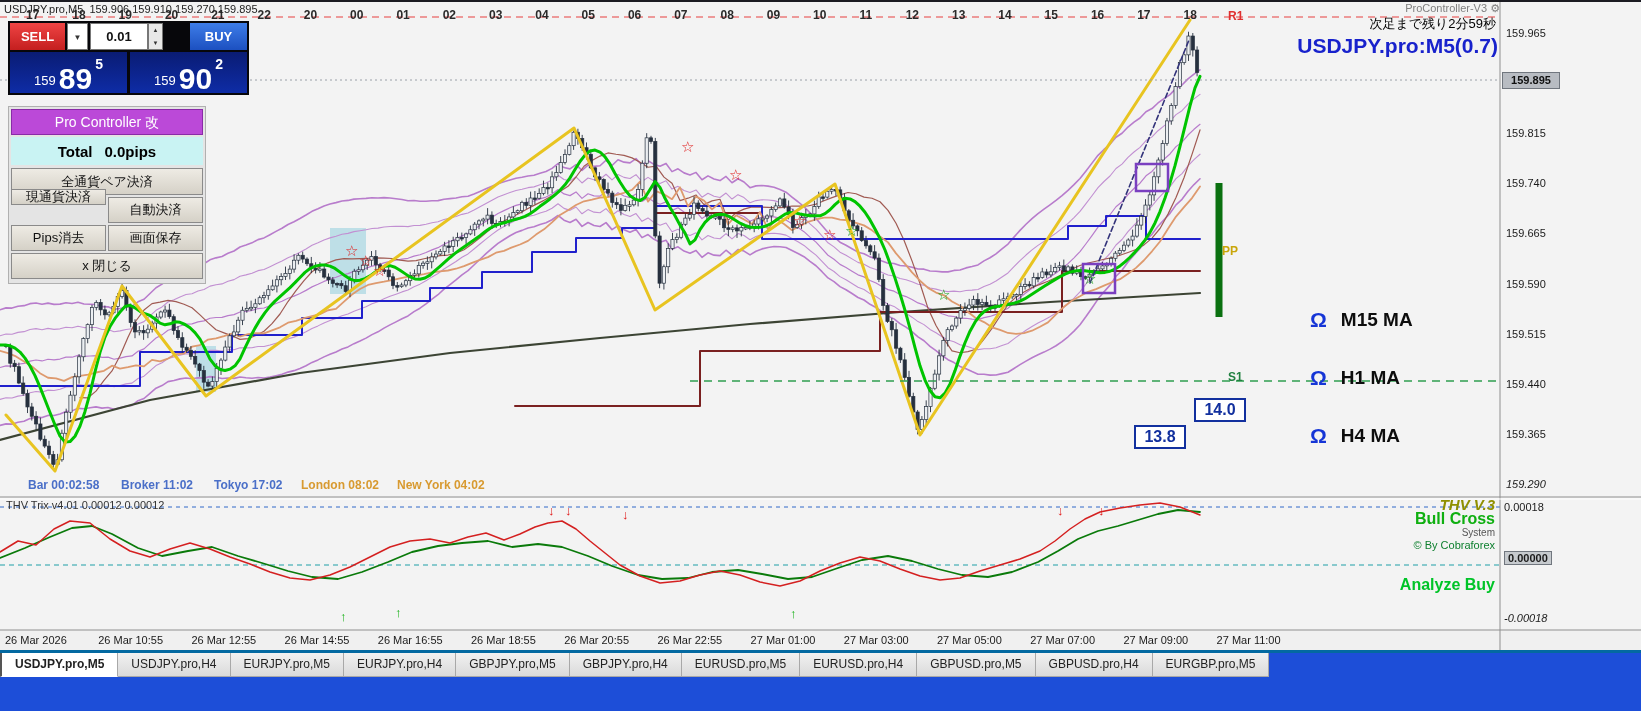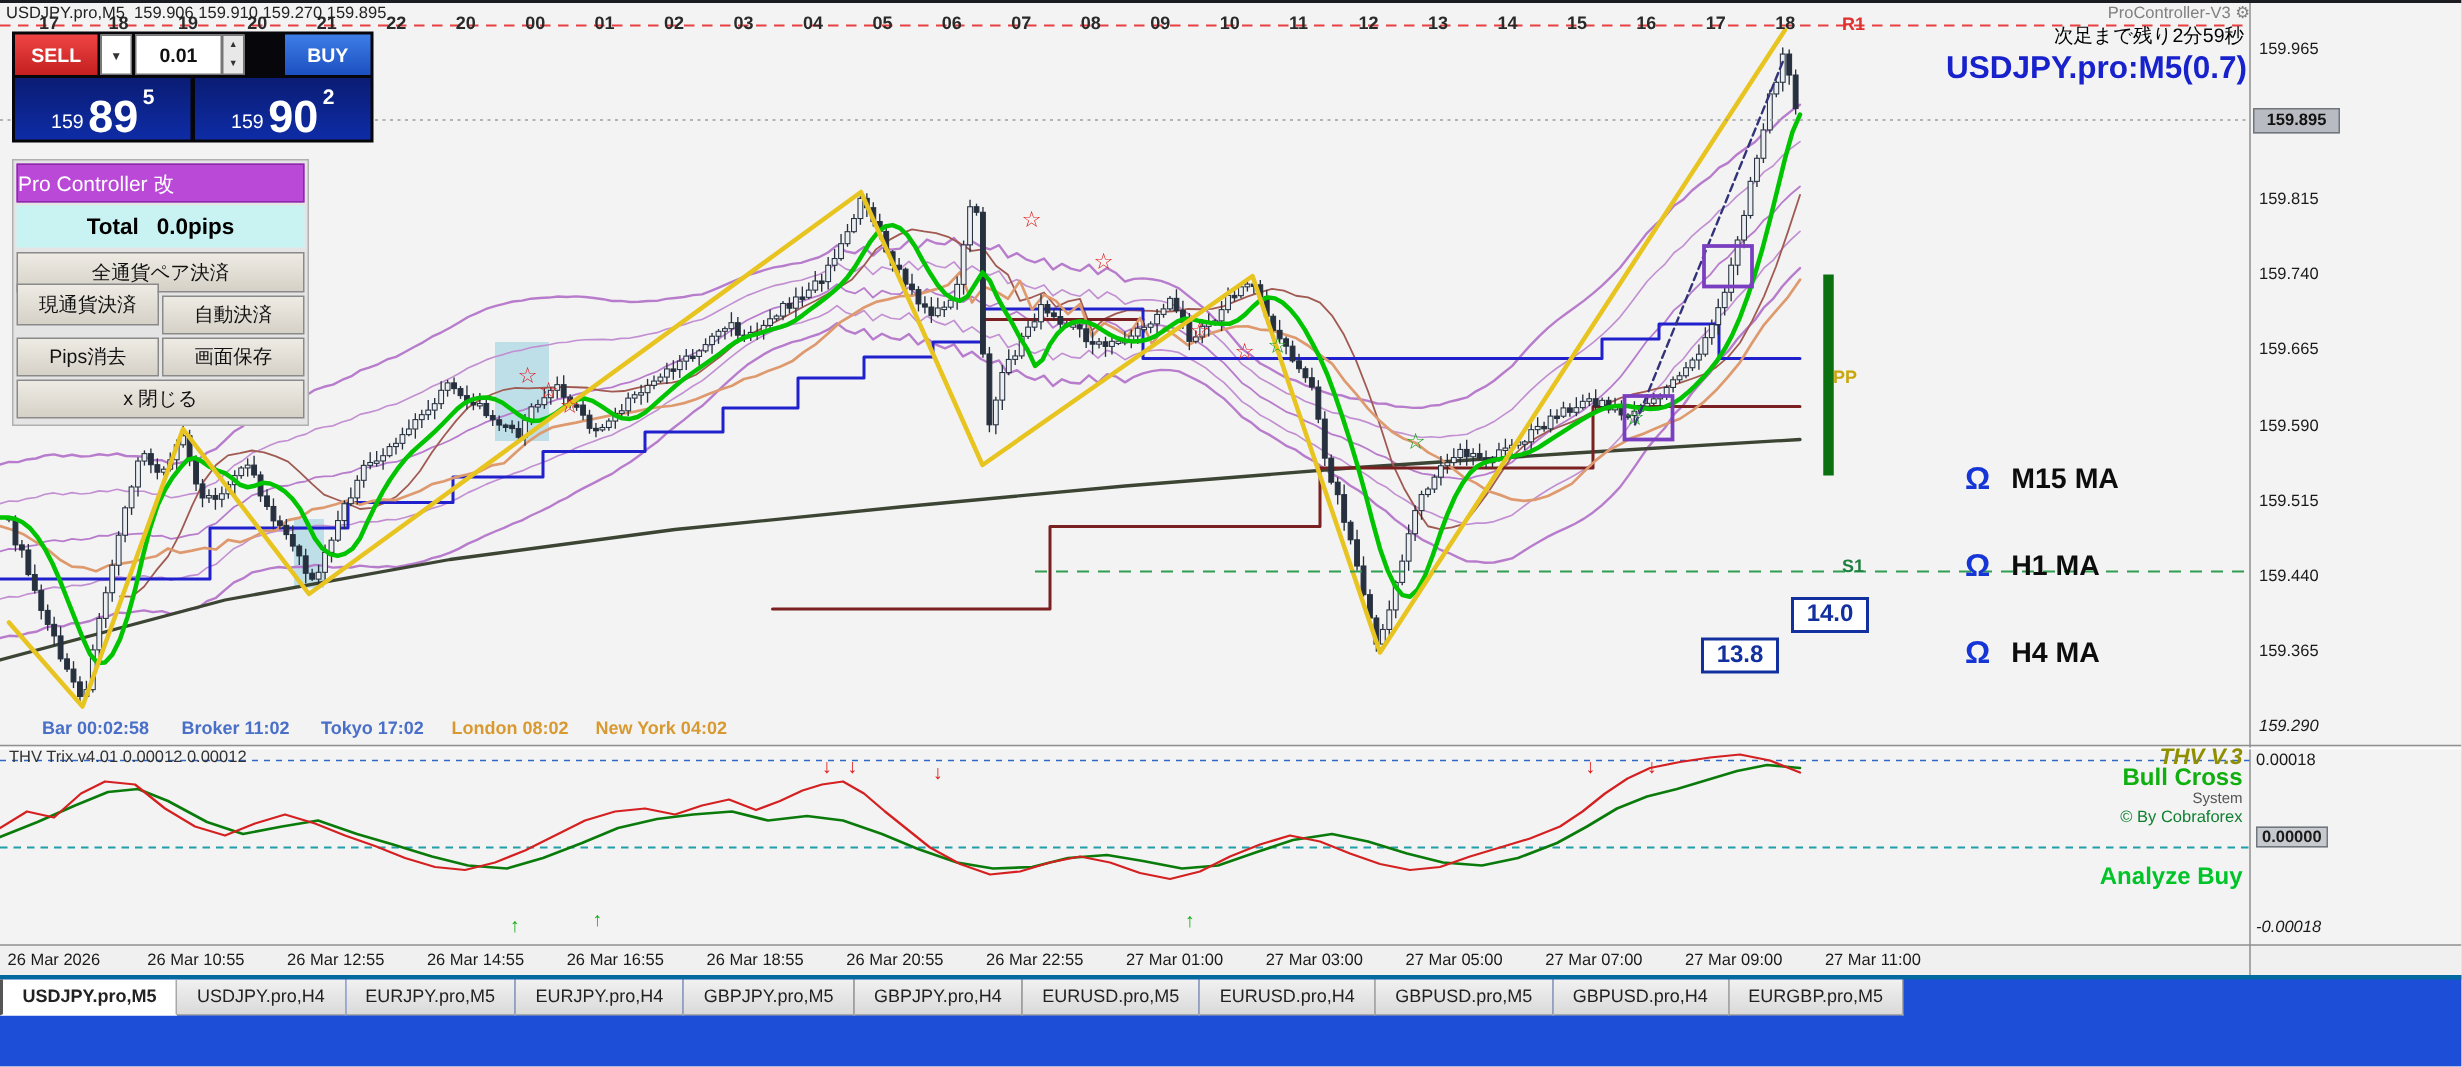--- a/index.html
+++ b/index.html
@@ -47,21 +47,21 @@
         display:flex;flex-direction:column;justify-content:space-around;align-items:center;font-size:6px;color:#333;cursor:pointer}
   .price-panel{position:absolute;top:31px;width:117px;height:41px;background:linear-gradient(#0a1c74,#0e2ca6);
                color:#fff;display:flex;align-items:flex-end;justify-content:center;gap:3px;cursor:pointer}
   .pb{font-size:13px;margin-bottom:5px}
   .pg{font-size:30px;font-weight:bold;line-height:0.95}
   .ps{font-size:14px;font-weight:bold;align-self:flex-start;margin-top:4px}
   .sellp{left:2px}.buyp{left:122px}
   
   .pc-panel{position:absolute;left:8px;top:106px;width:198px;height:178px;background:#e4e4e4;border:1px solid #b0b0b0;z-index:5}
   .pc-title{position:absolute;left:2px;top:2px;width:192px;height:26px;background:#bb49d8;border:1px solid #8a2aa8;
-            color:#fff;font-size:14px;text-align:left;line-height:24px}
+            color:#fff;font-size:14px;text-align:center;line-height:24px}
   .pc-total{position:absolute;left:2px;top:30px;width:192px;height:28px;background:#c9f3f3;color:#000;
             font-size:15px;font-weight:bold;display:flex;align-items:center;justify-content:center;gap:12px}
   .pc-btn{position:absolute;background:linear-gradient(#eeebe4,#d5d1c7);border:1px solid #8a8a8a;color:#111;
           font-size:13px;text-align:center;cursor:pointer;display:flex;align-items:center;justify-content:center}
   
   .time-axis{position:absolute;left:0;top:630px;width:1641px;height:20px;background:#f0f0f0;z-index:0}
   .tab-bar{position:absolute;left:0;top:650px;width:1641px;height:61px;background:#1d4ed8;border-top:3px solid #0369a1;z-index:3}
   .tab-row{display:flex;height:24px}
   .tab{padding:0 13px;font-size:12px;color:#222;line-height:23px;background:linear-gradient(#f1f1f1,#dadada);
        border-right:1px solid #a8a8a8;border-bottom:1px solid #a8a8a8;cursor:pointer;white-space:nowrap}
@@ -690,21 +690,21 @@
     </div>
   </div>
 
   <div class="pc-panel">
     <div class="pc-title">Pro Controller 改</div>
     <div class="pc-total">
       <span>Total</span>
       <span>0.0pips</span>
     </div>
     <div class="pc-btn" style="left:2px;top:61px;width:192px;height:27px">全通貨ペア決済</div>
-    <div class="pc-btn" style="left:2px;top:82px;width:95px;height:28px">現通貨決済</div>
+    <div class="pc-btn" style="left:2px;top:82px;width:95px;height:16px">現通貨決済</div>
     <div class="pc-btn" style="left:99px;top:90px;width:95px;height:26px">自動決済</div>
     <div class="pc-btn" style="left:2px;top:118px;width:95px;height:26px">Pips消去</div>
     <div class="pc-btn" style="left:99px;top:118px;width:95px;height:26px">画面保存</div>
     <div class="pc-btn" style="left:2px;top:146px;width:192px;height:26px">x 閉じる</div>
   </div>
 
   <div class="pivot" style="left:1228px;top:9px;color:#e03030">R1</div>
   <div class="pivot" style="left:1222px;top:244px;color:#c9a60a">PP</div>
   <div class="pivot" style="left:1228px;top:370px;color:#208040">S1</div>
 

